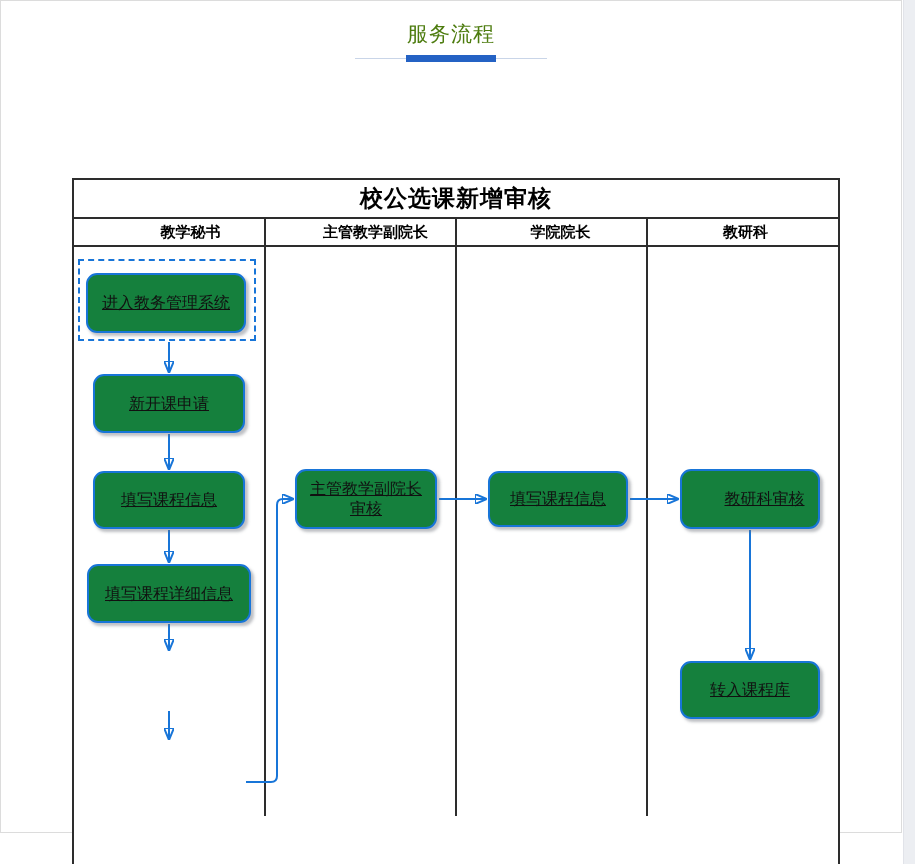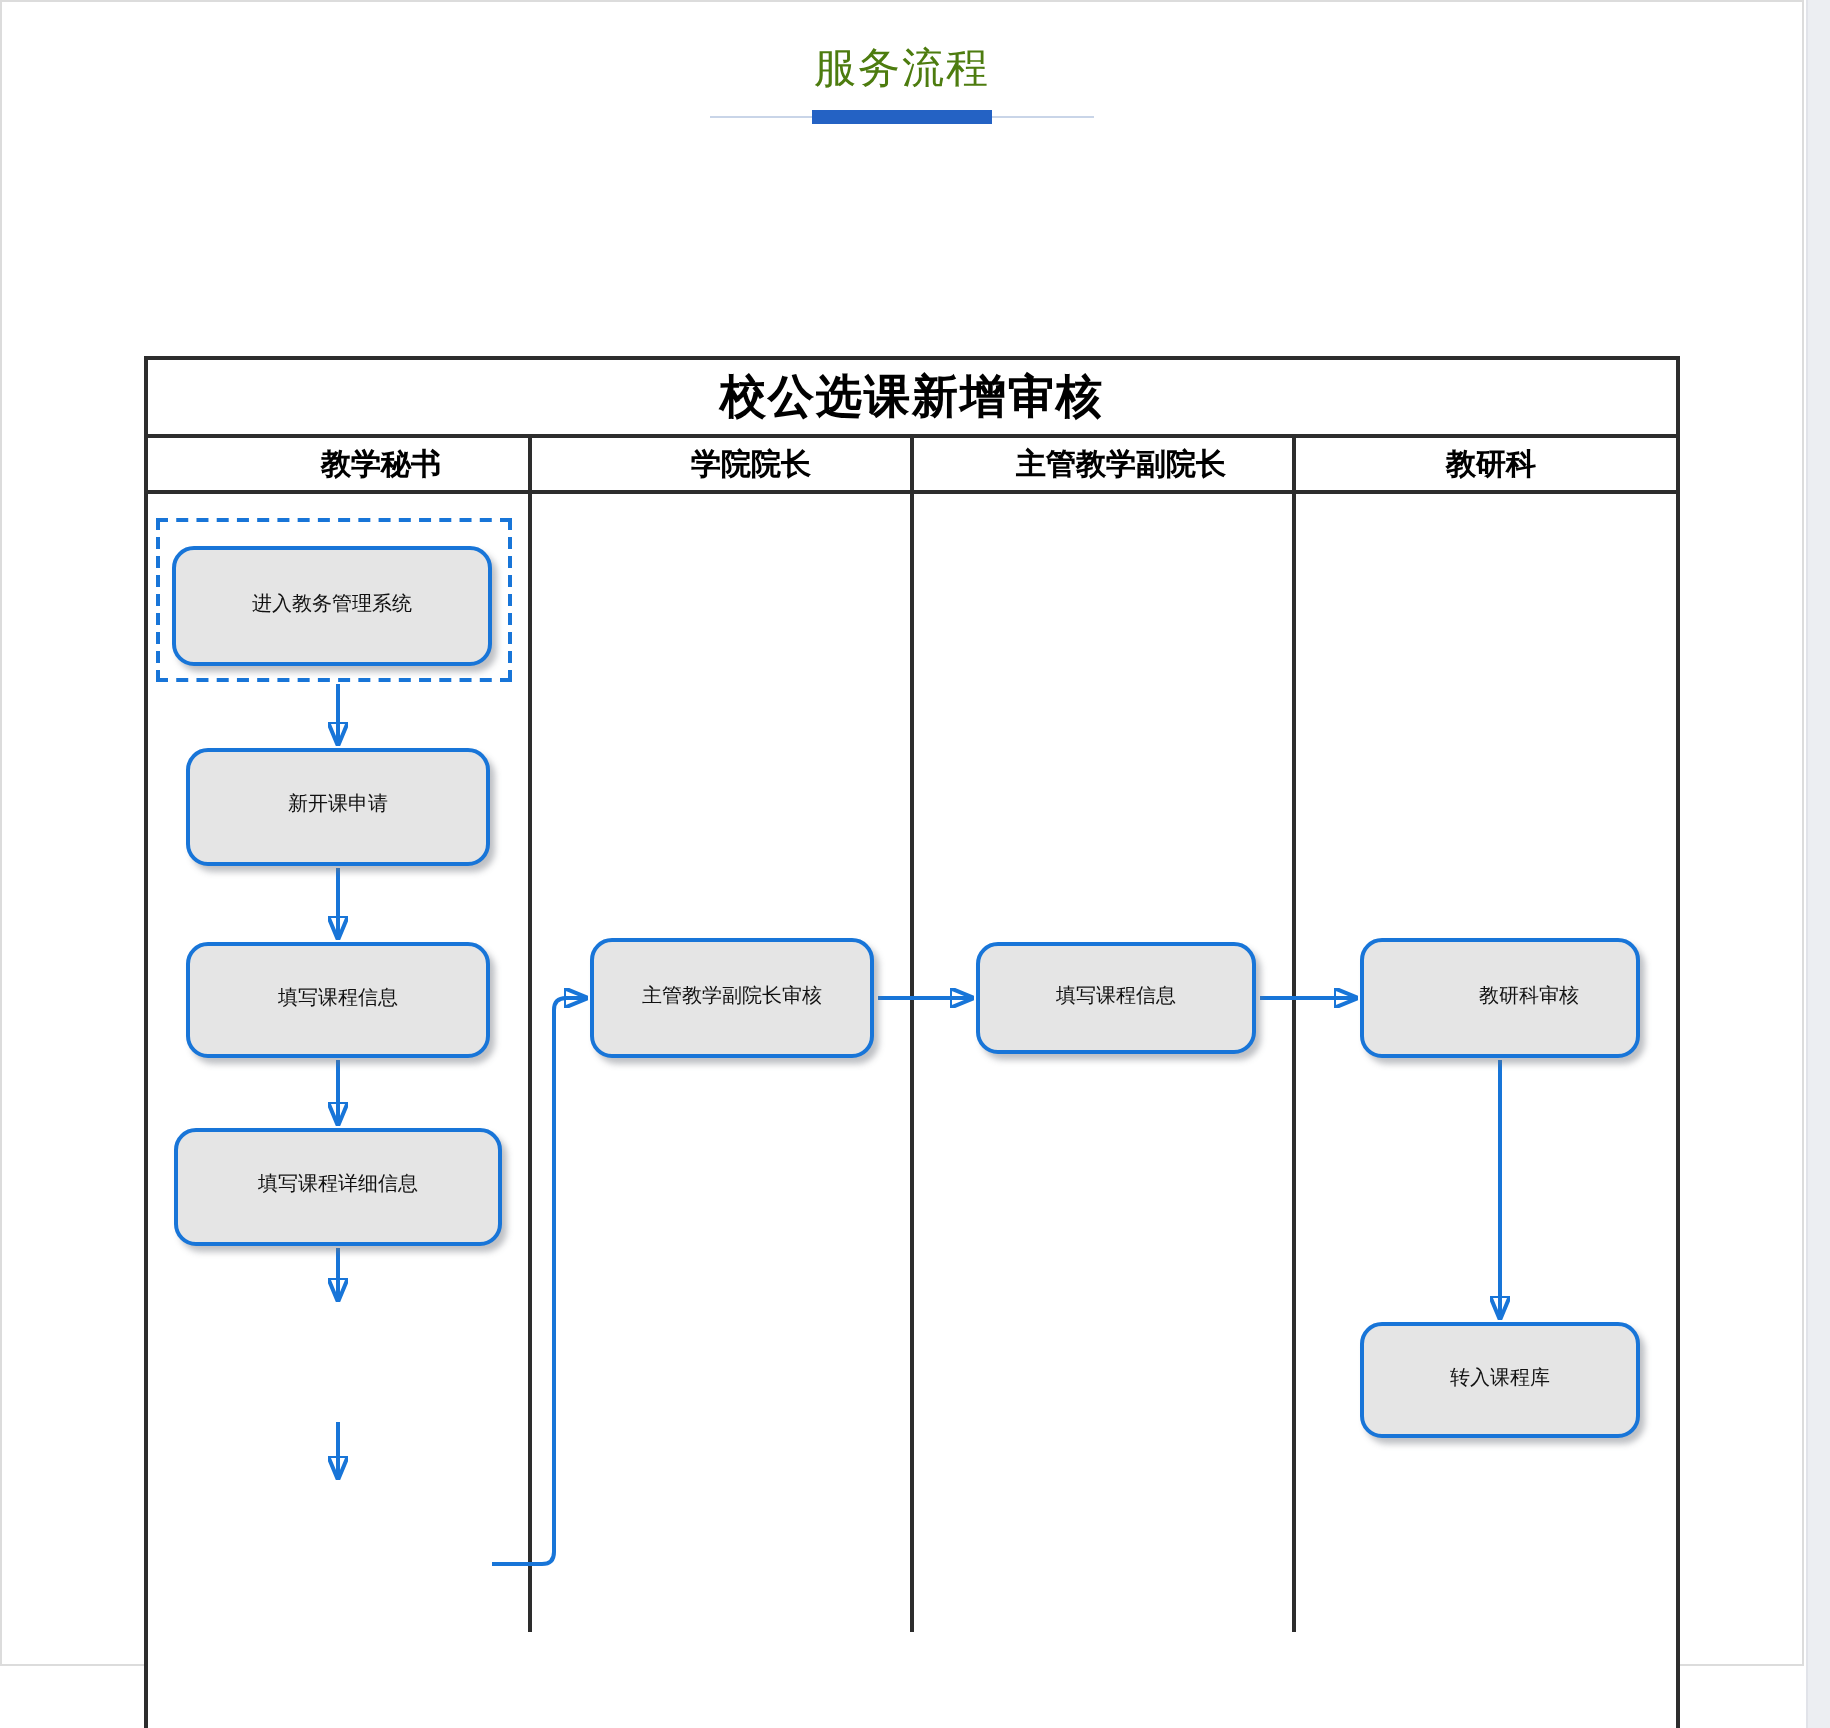--- a/index.html
+++ b/index.html
@@ -46,24 +46,25 @@
   }
   .v-div.d1 { left:25%; } .v-div.d2 { left:50%; } .v-div.d3 { left:75%; }
 
   svg.connectors { position:absolute; left:0; top:0; width:768px; height:569px; }
   svg.connectors path { stroke:#1875d8; stroke-width:2; fill:none; stroke-linejoin:round; }
 
   .dashed-wrap {
     position:absolute; border:2px dashed #1875d8; background:transparent;
   }
   .node {
-    position:absolute; border:2px solid #1875d8; border-radius:11px; background:#e5e5e5;
+    position:absolute; border:2px solid #1875d8; border-radius:11px; background:#15803d;
     display:flex; align-items:center; justify-content:center; text-align:center;
-    font-size:10px; color:#111; line-height:1.25; padding:2px 6px;
+    font-size:16px; color:#111; line-height:1.25; padding:2px 6px;
     box-shadow:2.5px 3px 3px rgba(110,115,125,.45);
+    text-decoration:underline;
   }
   
   .n-dash { left:4px;  top:12px;  width:178px; height:82px; }
   .n0 { left:12px;  top:26px;  width:160px; height:60px; }
   .n1 { left:19px;  top:127px; width:152px; height:59px; }
   .n2 { left:19px;  top:224px; width:152px; height:58px; }
   .n3 { left:13px;  top:317px; width:164px; height:59px; }
   .n4 { left:19px;  top:405px; width:152px; height:58px; }
   .n5 { left:19px;  top:494px; width:152px; height:58px; }
   .n6 { left:221px; top:222px; width:142px; height:60px; }
@@ -81,22 +82,22 @@
 <div class="title-underline">
   <div class="thin"></div>
   <div class="bar"></div>
 </div>
 
 <div class="swimlane">
   <div class="sw-title">校公选课新增审核</div>
 
   <div class="lane-headers">
     <div class="cell">教学秘书</div>
+    <div class="cell">主管教学副院长</div>
     <div class="cell">学院院长</div>
-    <div class="cell">主管教学副院长</div>
     <div class="cell">教研科</div>
     <div class="v-div d1"></div>
     <div class="v-div d2"></div>
     <div class="v-div d3"></div>
   </div>
 
   <div class="lane-body">
     <div class="v-div d1"></div>
     <div class="v-div d2"></div>
     <div class="v-div d3"></div>

